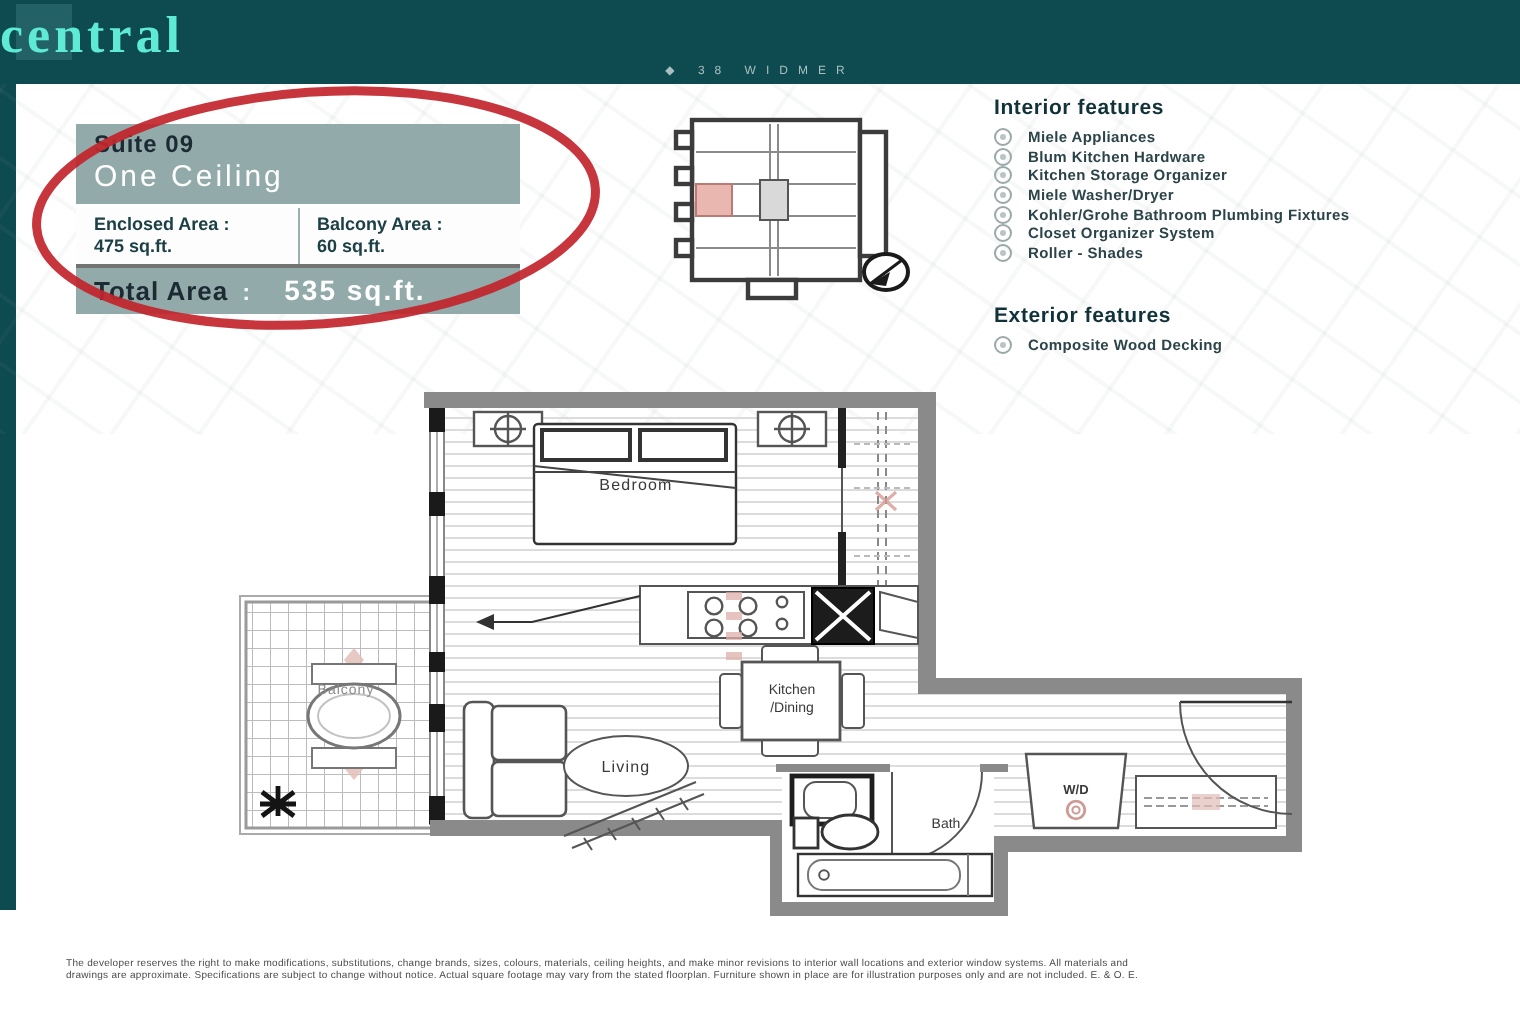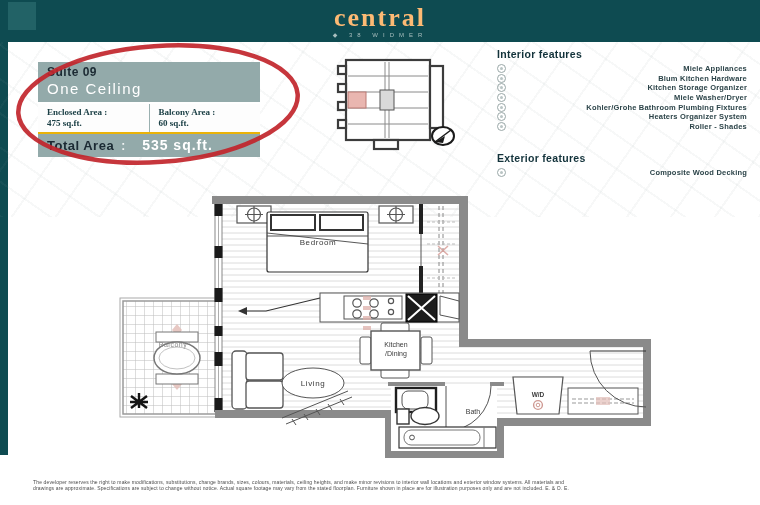--- a/index.html
+++ b/index.html
@@ -1,54 +1,54 @@
 <!DOCTYPE html>
 <html><head>
 <meta charset="utf-8">
 <style>
   html,body{margin:0;padding:0;background:#fff;}
   .page{position:relative;width:760px;height:505px;background:#ffffff;overflow:hidden;
         font-family:"Liberation Sans", sans-serif;}
   
   .topbar{position:absolute;left:0;top:0;width:760px;height:42px;background:#0e4b51;}
   .topbar-sq{position:absolute;left:8px;top:2px;width:28px;height:28px;background:#2e6e72;opacity:.65;}
-  .logo{position:absolute;left:0;right:0;top:3px;text-align:center;color:#fdba74;
+  .logo{position:absolute;left:0;right:0;top:3px;color:#5eead4;
         font-family:"Liberation Serif", serif;font-weight:bold;font-size:26px;letter-spacing:2px;}
   .tagline{position:absolute;left:0;right:0;top:31px;text-align:center;color:#a9bfbf;
         font-size:6px;letter-spacing:5px;}
   .leftstrip{position:absolute;left:0;top:42px;width:8px;height:413px;background:#0e4b51;}
   
   .map-wm{position:absolute;left:0;top:42px;width:760px;height:175px;pointer-events:none;
       background:
         repeating-linear-gradient(35deg, rgba(140,155,155,.14) 0 2px, transparent 2px 28px),
         repeating-linear-gradient(-55deg, rgba(140,155,155,.12) 0 2px, transparent 2px 36px);
       opacity:.55;}
   
   .card{position:absolute;left:38px;top:62px;width:222px;}
   .card .band-top{background:#93aaaa;padding:3px 9px 5px 9px;border-bottom:2px solid #fff;}
   .card .suite-label{color:#1b2a33;font-weight:bold;font-size:12px;letter-spacing:.5px;}
   .card .suite-type{color:#ffffff;font-size:15px;letter-spacing:1.5px;margin-top:1px;}
-  .card .band-mid{display:flex;background:#fdfdfd;border-bottom:2px solid #eab308;font-family:Liberation Serif, serif;}
+  .card .band-mid{display:flex;background:#fdfdfd;border-bottom:2px solid #737373;}
   .card .cell{flex:1;padding:3px 8px 4px 9px;}
   .card .cell + .cell{border-left:1px solid #9ab0b0;}
   .card .area-label{color:#1c4046;font-weight:bold;font-size:9px;}
   .card .area-value{color:#1c4046;font-weight:bold;font-size:9px;margin-top:1px;}
   .card .band-bot{background:#93aaaa;padding:3px 9px 4px 9px;display:flex;align-items:baseline;gap:7px;}
   .card .total-label{color:#1b2a33;font-weight:bold;font-size:13px;letter-spacing:.5px;}
   .card .total-sep{color:#f2f5f5;font-weight:bold;font-size:12px;}
   .card .total-value{color:#ffffff;font-weight:bold;font-size:14px;letter-spacing:1px;margin-left:10px;}
   
   .annot{position:absolute;left:10px;top:40px;}
   
   .keyplan{position:absolute;left:328px;top:52px;}
   
   .features{position:absolute;left:497px;top:48px;width:250px;color:#2c4449;}
   .feat-title{font-weight:bold;font-size:10.5px;color:#12323a;letter-spacing:.3px;margin:0 0 4px 0;}
   .feat-title.second{margin-top:21px;}
-  .feat-item{display:flex;align-items:center;gap:8px;height:9.6px;margin-bottom:0;justify-content:space-between;}
+  .feat-item{display:flex;align-items:center;gap:8px;height:9.6px;margin-bottom:0;}
   .feat-item .lbl{font-size:7.5px;font-weight:bold;color:#2c4449;letter-spacing:.2px;white-space:nowrap;}
   .bullet{flex:0 0 auto;width:7px;height:7px;border:1px solid #9aa8a8;border-radius:50%;
           display:inline-flex;align-items:center;justify-content:center;}
   .bullet::after{content:"";width:3px;height:3px;border-radius:50%;background:#b9c4c4;}
   
   .plan{position:absolute;left:115px;top:190px;}
   
   .disclaimer{position:absolute;left:33px;top:479px;width:702px;color:#4a4a4a;
       font-size:5px;line-height:6px;letter-spacing:.15px;}
 </style>
@@ -131,21 +131,21 @@
     <div class="feat-item">
         <span class="bullet"></span>
         <span class="lbl">Miele Washer/Dryer</span>
       </div>
     <div class="feat-item">
         <span class="bullet"></span>
         <span class="lbl">Kohler/Grohe Bathroom Plumbing Fixtures</span>
       </div>
     <div class="feat-item">
         <span class="bullet"></span>
-        <span class="lbl">Heaters Organizer System</span>
+        <span class="lbl">Closet Organizer System</span>
       </div>
     <div class="feat-item">
         <span class="bullet"></span>
         <span class="lbl">Roller - Shades</span>
       </div>
     <div class="feat-title second">Exterior features</div>
     <div class="feat-item">
         <span class="bullet"></span>
         <span class="lbl">Composite Wood Decking</span>
       </div>

